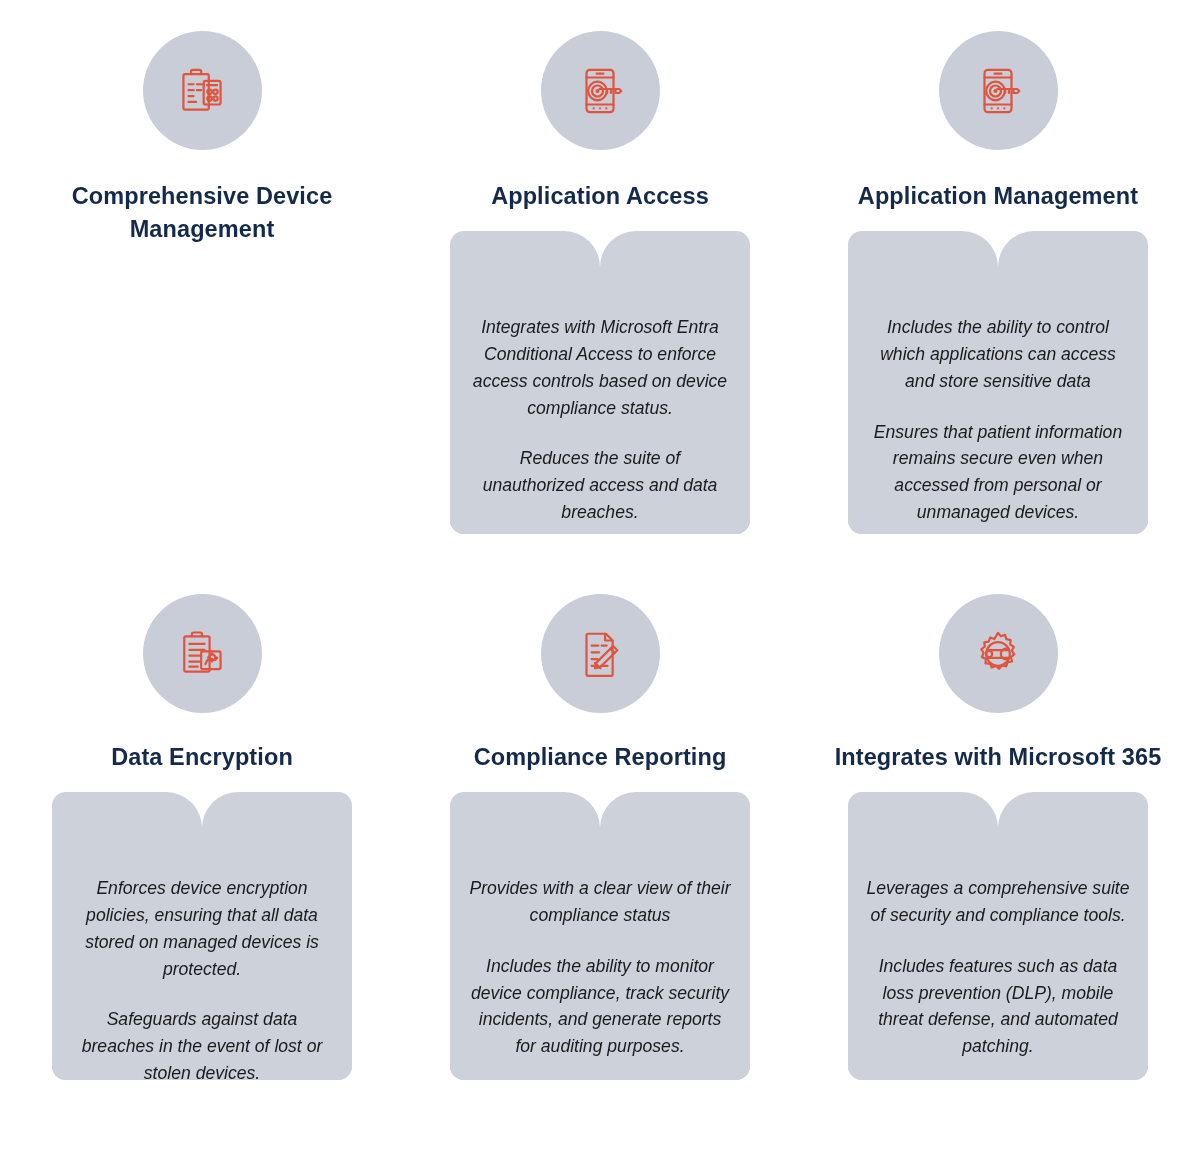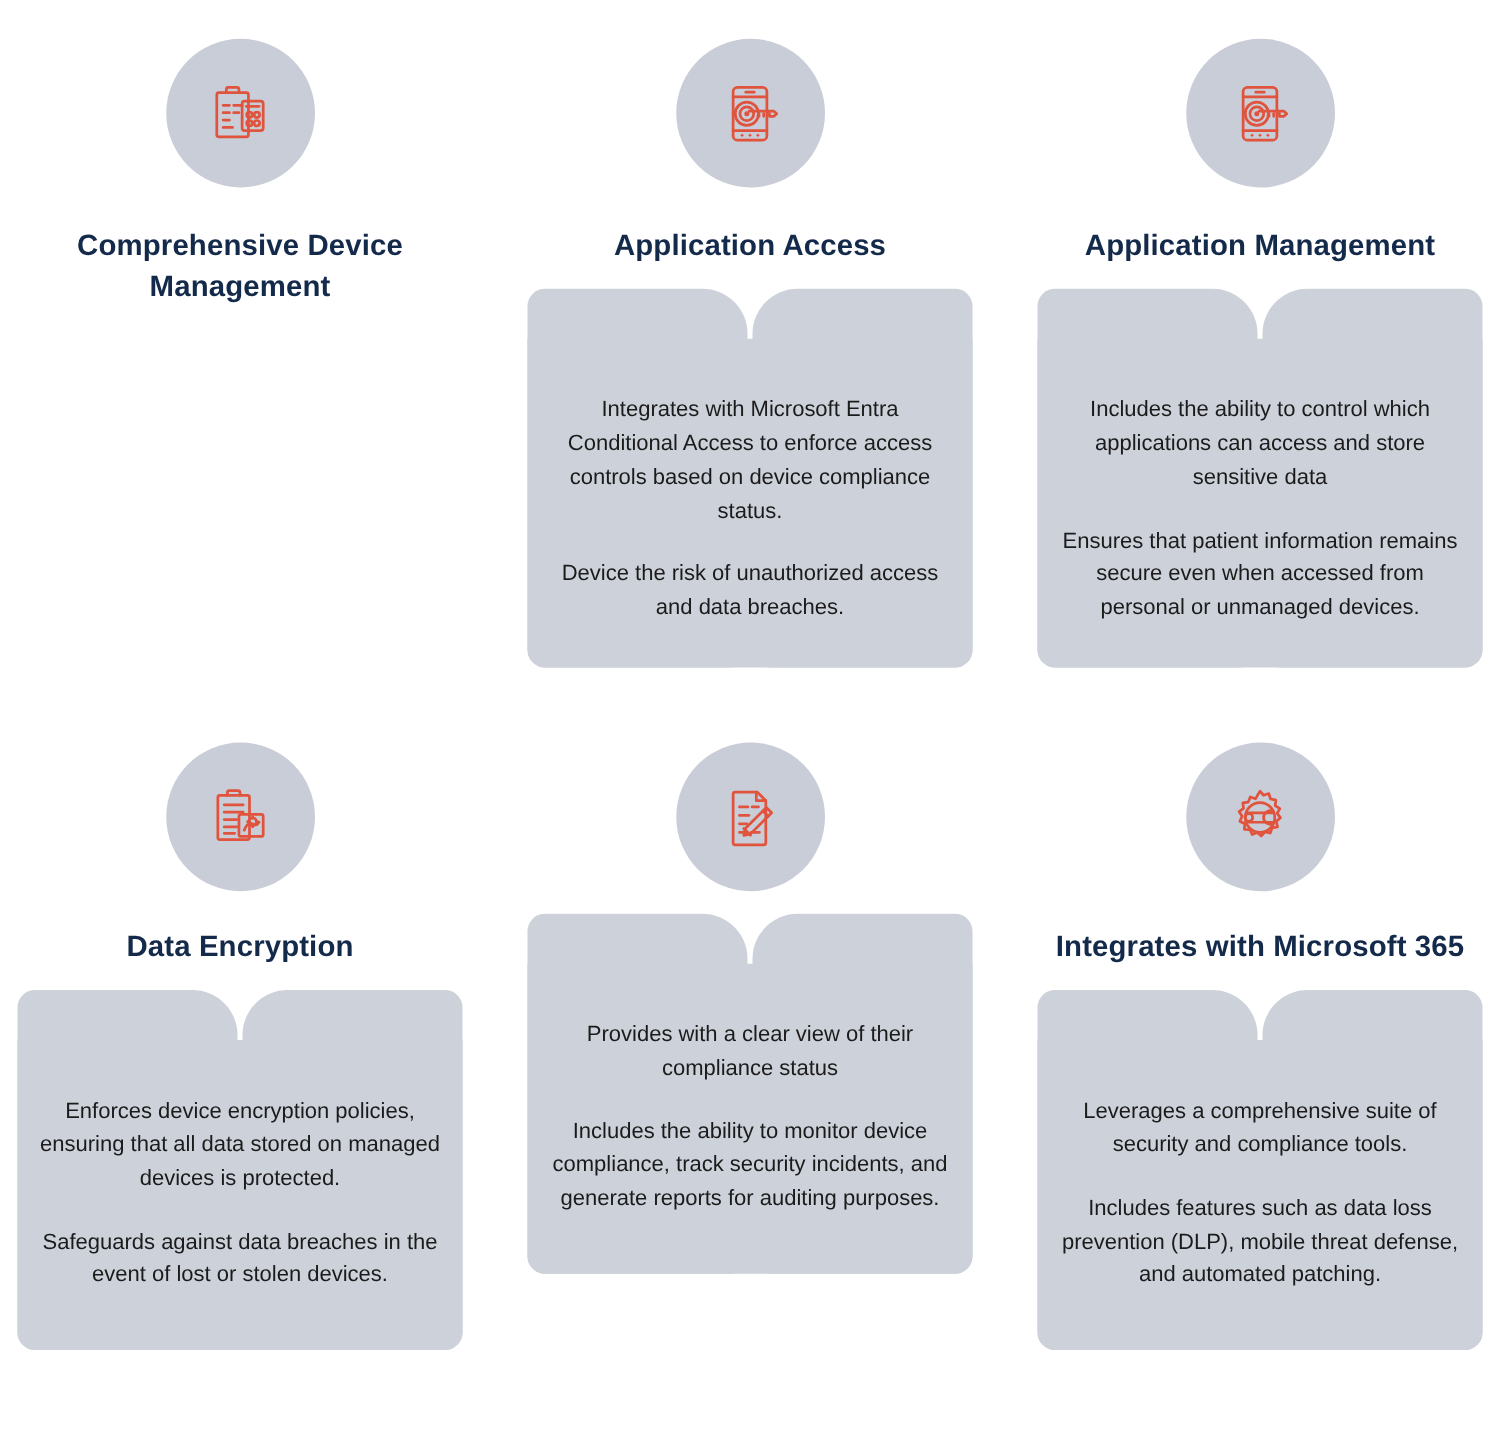--- a/index.html
+++ b/index.html
@@ -21,21 +21,21 @@
     height: 1161px;
     box-sizing: border-box;
   }
 
   .row {
     position: absolute;
     left: 0;
     width: 1200px;
     display: flex;
     justify-content: space-between;
-    padding: 0 14px;
+    padding: 0 24px;
     box-sizing: border-box;
   }
   .row-top    { top: 31px; }
   .row-bottom { top: 594px; }
 
   .card {
     width: 356px;
     display: flex;
     flex-direction: column;
     align-items: center;
@@ -69,23 +69,24 @@
     line-height: 1.42;
     letter-spacing: 0.1px;
   }
   .row-bottom .card-title {
     margin-top: 28px;
   }
 
   
   .panel {
     position: relative;
-    width: 356px;
+    width: 300px;
     margin-top: 18px;
     background: transparent;
+    font-style: italic;
   }
   .row-top .panel    { height: 303px; }
   .row-bottom .panel { height: 288px; }
 
   .panel-shape {
     position: absolute;
     inset: 0;
     display: flex;
     justify-content: space-between;
     pointer-events: none;
@@ -181,21 +182,21 @@
       </div>
       <div class="card-title">Application Access</div>
       <div class="panel">
         <div class="panel-shape">
           <div class="filler"></div>
           <div class="half left"></div>
           <div class="half right"></div>
         </div>
         <div class="panel-body">
           <p>Integrates with Microsoft Entra Conditional Access to enforce access controls based on device compliance status.</p>
-          <p>Device the risk of unauthorized access and data breaches.</p>
+          <p>Reduces the suite of unauthorized access and data breaches.</p>
         </div>
       </div>
     </div>
 
     <div class="card">
       <div class="icon-circle">
         <svg viewBox="0 0 64 64" fill="none" stroke="#e0533d" stroke-width="2.6" stroke-linecap="round" stroke-linejoin="round">
           <rect x="16" y="7" width="32" height="50" rx="4"></rect>
           <path d="M16 16h32M16 48h32"></path>
           <path d="M28 11.5h8"></path>
@@ -258,20 +259,21 @@
         <svg viewBox="0 0 64 64" fill="none" stroke="#e0533d" stroke-width="2.6" stroke-linecap="round" stroke-linejoin="round">
           <path d="M18 8h21l8 8v40a2 2 0 0 1-2 2H18a2 2 0 0 1-2-2V10a2 2 0 0 1 2-2z"></path>
           <path d="M38 8v8h9"></path>
           <path d="M22 22h8M34 22h6"></path>
           <path d="M22 30h9M22 38h7M22 46h6M33 46h8"></path>
           <path d="M47.5 22.5l5 5-20 20-6.4 1.4 1.4-6.4z"></path>
           <path d="M44.2 25.8l5 5"></path>
           <path d="M26.1 42.5l6.4 6.4"></path>
         </svg>
       </div>
+      <div class="card-title">Compliance Reporting</div>
       <div class="panel">
         <div class="panel-shape">
           <div class="filler"></div>
           <div class="half left"></div>
           <div class="half right"></div>
         </div>
         <div class="panel-body">
           <p>Provides with a clear view of their compliance status</p>
           <p>Includes the ability to monitor device compliance, track security incidents, and generate reports for auditing purposes.</p>
         </div>

